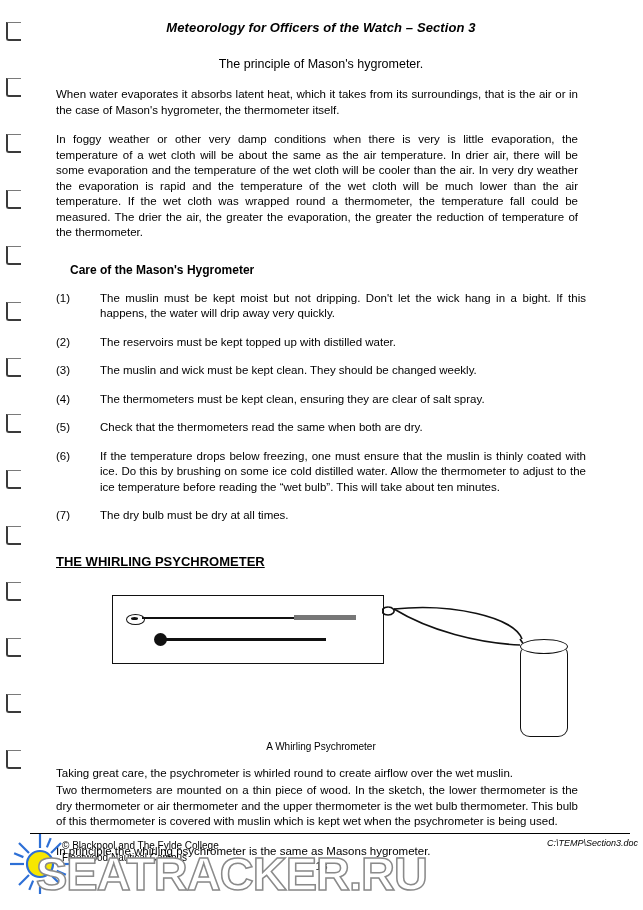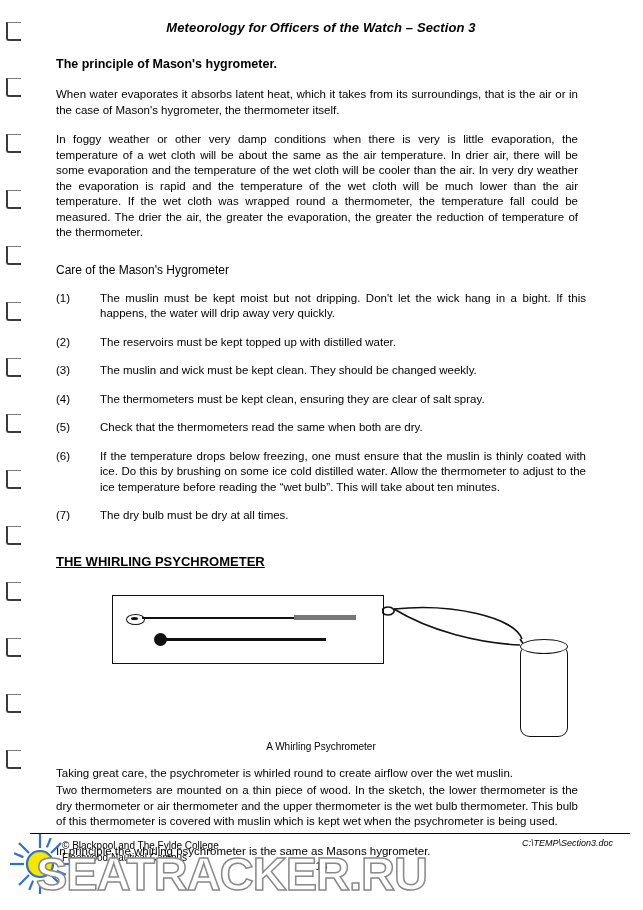--- a/index.html
+++ b/index.html
@@ -43,27 +43,28 @@
   .running-head {
     text-align: center;
     font-size: 13px;
     font-weight: bold;
     font-style: italic;
     letter-spacing: 0.1px;
     margin-bottom: 22px;
   }
   h2.section-title {
     font-size: 12.5px;
-    font-weight: bold;
+    font-weight: normal;
     margin: 0 0 16px 0;
+    text-align: center;
   }
   h3.sub-title {
     font-size: 12px;
-    font-weight: normal;
-    margin: 22px 0 14px 0;
+    font-weight: bold;
+    margin: 22px 0 14px 14px;
   }
   h3.underline-title {
     font-size: 13px;
     font-weight: bold;
     text-decoration: underline;
     margin: 30px 0 18px 0;
   }
   p.para {
     font-size: 11.5px;
     line-height: 15.5px;
@@ -204,21 +205,21 @@
   }
   .footer-left {
     position: absolute;
     left: 62px;
     top: 840px;
     font-size: 10px;
     line-height: 12px;
   }
   .footer-right {
     position: absolute;
-    right: 30px;
+    right: 5px;
     top: 838px;
     font-size: 9px;
     font-style: italic;
   }
   .sun {
     position: absolute;
     left: 8px;
     top: 832px;
     width: 64px;
     height: 64px;

